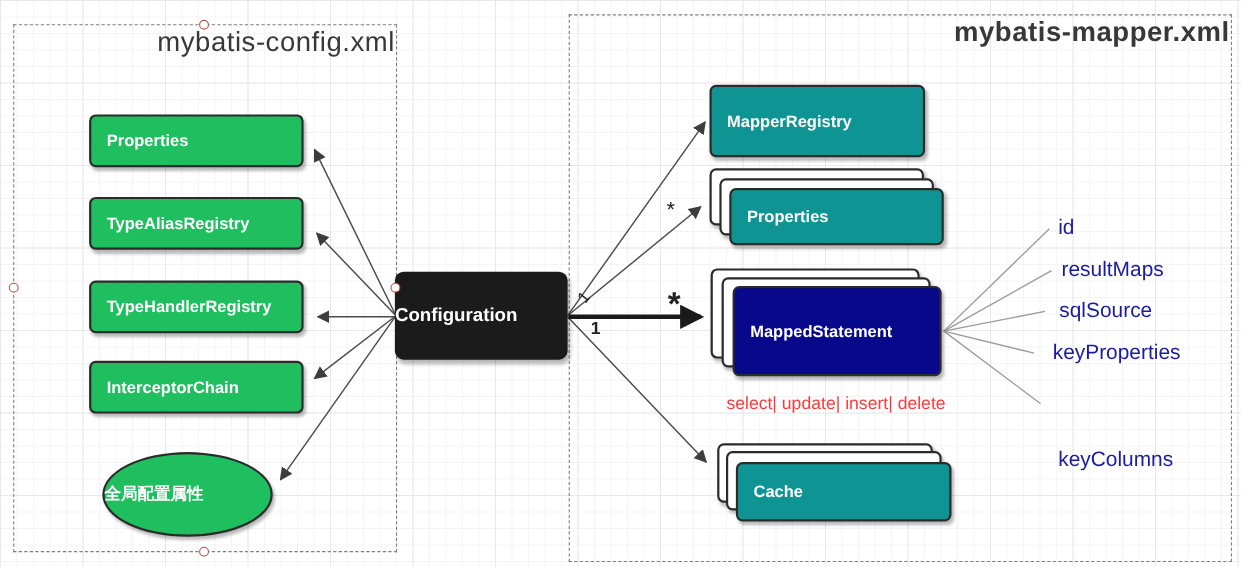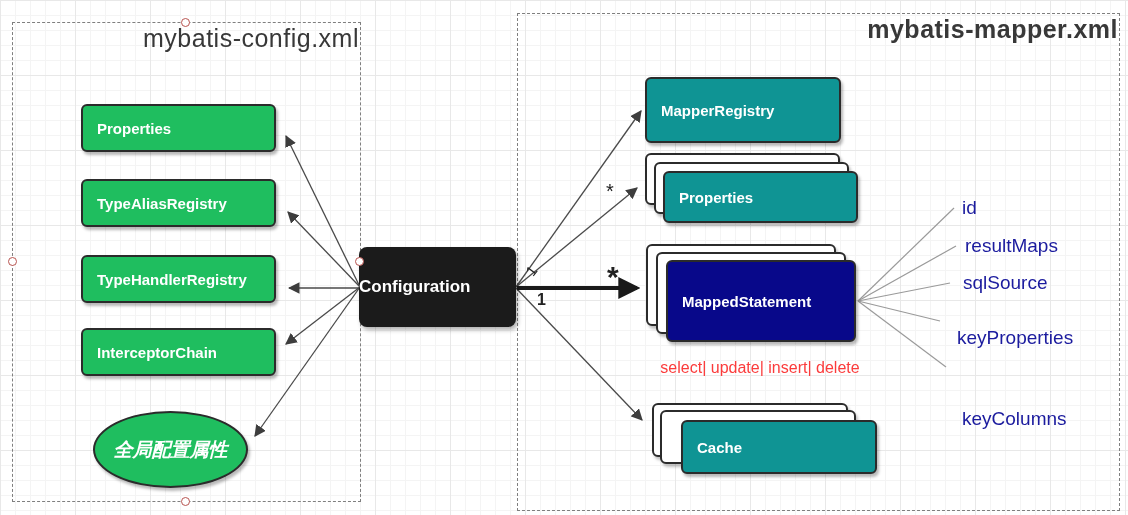--- a/index.html
+++ b/index.html
@@ -25,23 +25,23 @@
   }
   .green{background:#1fbe5f;}
   .teal{background:#0f9494;}
   .navy{background:#08088a;}
   .card-back{
     position:absolute;z-index:3;background:#ffffff;border:2px solid #2b2b2b;
     border-radius:6px;box-sizing:border-box;box-shadow:2px 3px 3px rgba(0,0,0,0.25);
   }
   .ellipse{
     position:absolute;z-index:3;background:#1fbe5f;border:2px solid #2b2b2b;
-    border-radius:50%;color:#fff;font-size:19px;font-weight:600;
-    display:flex;align-items:center;justify-content:center;
-    box-shadow:2px 3px 3px rgba(0,0,0,0.28);box-sizing:border-box;font-style:italic;
+    border-radius:50%;color:#fff;font-size:15px;font-weight:600;
+    display:flex;align-items:center;justify-content:flex-start;
+    box-shadow:2px 3px 3px rgba(0,0,0,0.28);box-sizing:border-box;
   }
   .config-node{
     position:absolute;z-index:3;background:#1b1b1b;border-radius:8px;
     color:#fff;font-size:17px;font-weight:700;display:flex;align-items:center;
     justify-content:flex-start;box-shadow:2px 3px 4px rgba(0,0,0,0.3);box-sizing:border-box;
   }
   .edge-label{position:absolute;z-index:4;color:#222;}
   .stmt-types{position:absolute;z-index:4;color:#fb3b3b;font-size:16px;text-align:center;}
   .prop-label{position:absolute;z-index:4;color:#1b1b9e;font-size:19px;white-space:nowrap;}
   .handle{
@@ -120,35 +120,35 @@
   </div>
 
   <div class="card-back" style="left:646px;top:244px;width:190px;height:82px;"></div>
   <div class="card-back" style="left:656px;top:252px;width:190px;height:82px;"></div>
   <div class="node navy" style="left:666px;top:260px;width:190px;height:82px;">
     <span>MappedStatement</span>
   </div>
 
   <div class="card-back" style="left:652px;top:403px;width:196px;height:54px;"></div>
   <div class="card-back" style="left:660px;top:410px;width:196px;height:54px;"></div>
-  <div class="node teal" style="left:669px;top:420px;width:196px;height:54px;margin-left:12px;">
+  <div class="node teal" style="left:669px;top:420px;width:196px;height:54px;">
     <span>Cache</span>
   </div>
 
   <div class="edge-label" style="left:527px;top:262px;font-size:15px;transform:rotate(-52deg);">1</div>
   <div class="edge-label" style="left:606px;top:180px;font-size:20px;">*</div>
   <div class="edge-label" style="left:537px;top:291px;font-size:16px;font-weight:700;">1</div>
   <div class="edge-label" style="left:607px;top:260px;font-size:30px;font-weight:700;">*</div>
 
   <div class="stmt-types" style="left:655px;top:359px;width:210px;">select| update| insert| delete</div>
 
   <div class="prop-label" style="left:962px;top:197px;">id</div>
   <div class="prop-label" style="left:965px;top:235px;">resultMaps</div>
   <div class="prop-label" style="left:963px;top:272px;">sqlSource</div>
-  <div class="prop-label" style="left:957px;top:327px;">keyProperties</div>
+  <div class="prop-label" style="left:957px;top:310px;">keyProperties</div>
   <div class="prop-label" style="left:962px;top:360px;margin-top:48px;">keyColumns</div>
 
   <div class="handle" style="left:181px;top:18px;"></div>
   <div class="handle" style="left:8px;top:257px;"></div>
   <div class="handle" style="left:355px;top:257px;"></div>
   <div class="handle" style="left:181px;top:497px;"></div>
 
 </div>
 
 </body></html>

